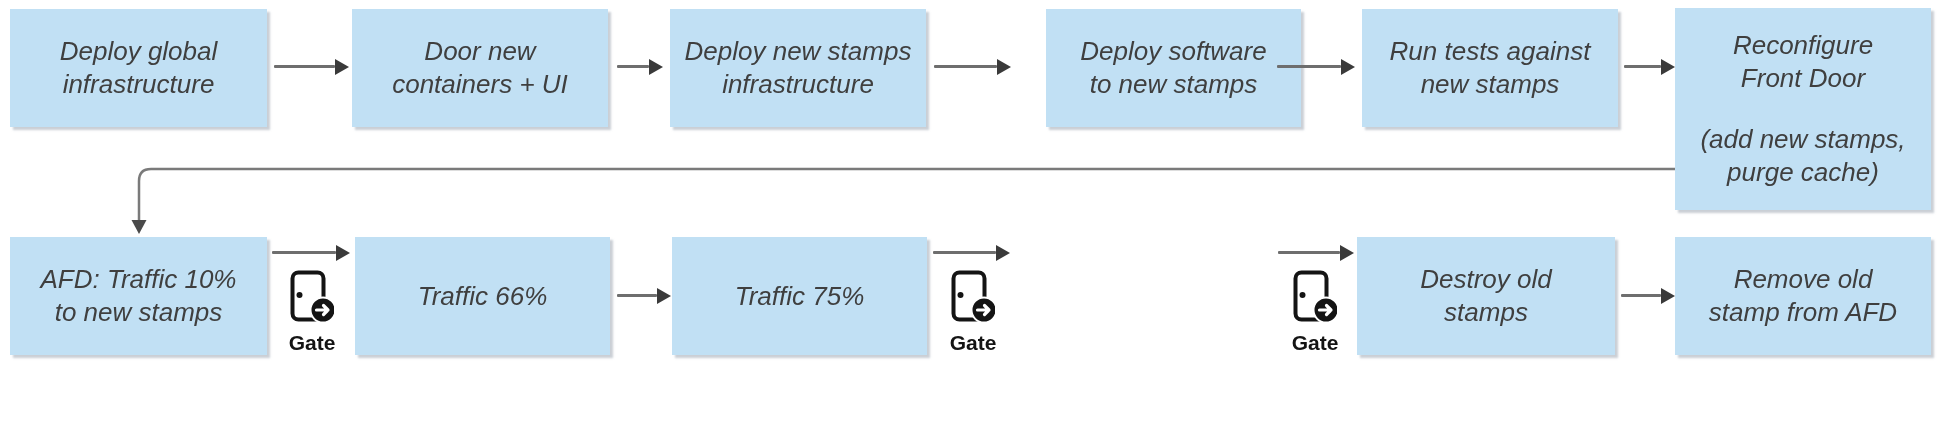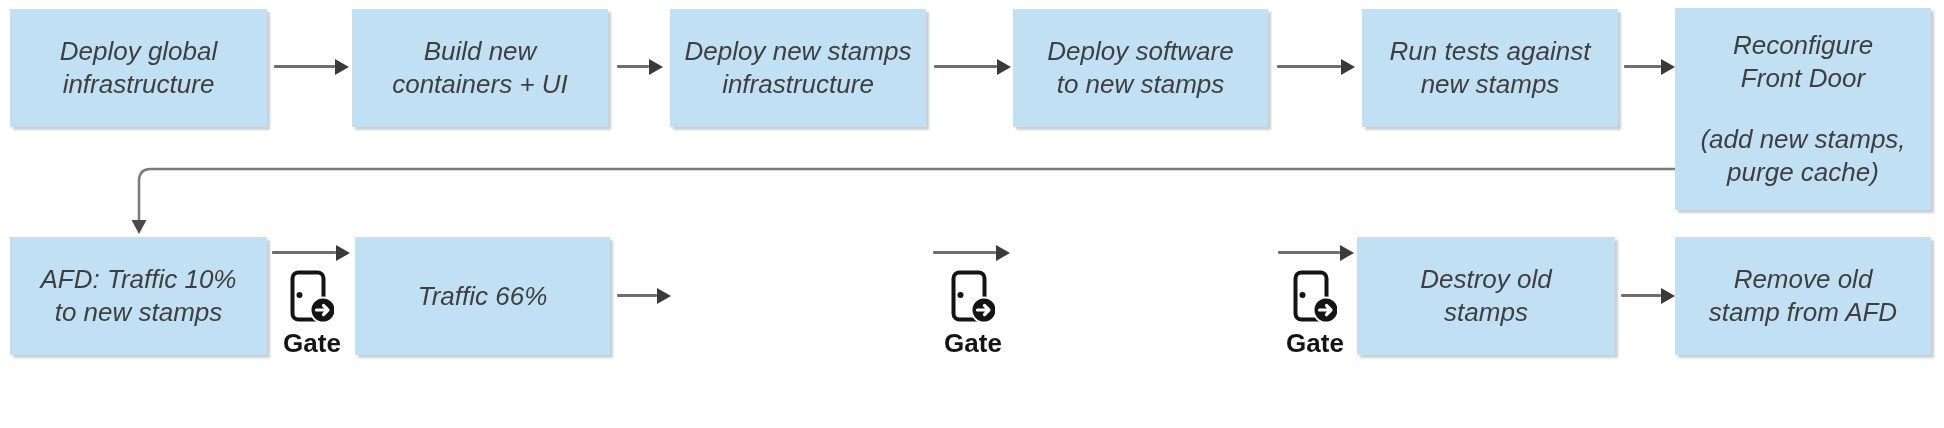--- a/index.html
+++ b/index.html
@@ -30,47 +30,47 @@
     content:"";position:absolute;left:100%;top:50%;margin-top:-8px;
     border-left:14px solid #3A3A3A;
     border-top:8px solid transparent;border-bottom:8px solid transparent;
   }
   .gate{
     position:absolute;top:270px;width:64px;
     display:flex;flex-direction:column;align-items:center;
   }
   .gate-label{
     margin-top:2px;
-    font-size:26px;font-weight:bold;color:#141414;line-height:26px;
+    font-size:21px;font-weight:bold;color:#141414;line-height:26px;
   }
   .connector-svg{position:absolute;left:0;top:0;pointer-events:none;}
 </style>
 </head>
 <body>
 
 <div id="canvas">
 
   <svg class="connector-svg" width="1944" height="428" viewBox="0 0 1944 428">
     <path d="M1675 169 H151 Q139 169 139 181 V221" fill="none" stroke="#7A7A7A" stroke-width="2.5"></path>
     <polygon points="131.5,220 146.5,220 139,234" fill="#4A4A4A"></polygon>
   </svg>
 
   <div class="box" style="left:10px;top:9px;width:257px;height:118px">
     <div class="txt">Deploy global
 infrastructure</div>
   </div>
   <div class="box" style="left:352px;top:9px;width:256px;height:118px">
-    <div class="txt">Build new
+    <div class="txt">Door new
 containers + UI</div>
   </div>
   <div class="box" style="left:670px;top:9px;width:256px;height:118px">
     <div class="txt">Deploy new stamps
 infrastructure</div>
   </div>
-  <div class="box" style="left:1013px;top:9px;width:255px;height:118px">
+  <div class="box" style="left:1046px;top:9px;width:255px;height:118px">
     <div class="txt">Deploy software
 to new stamps</div>
   </div>
   <div class="box" style="left:1362px;top:9px;width:256px;height:118px">
     <div class="txt">Run tests against
 new stamps</div>
   </div>
   <div class="box" style="left:1675px;top:8px;width:256px;height:202px">
     <div class="txt">Reconfigure
 Front Door</div>
@@ -83,20 +83,23 @@
   <div class="arrow" style="left:934px;top:65px;width:63px"></div>
   <div class="arrow" style="left:1277px;top:65px;width:64px"></div>
   <div class="arrow" style="left:1624px;top:65px;width:37px"></div>
 
   <div class="box" style="left:10px;top:237px;width:257px;height:118px">
     <div class="txt">AFD: Traffic 10%
 to new stamps</div>
   </div>
   <div class="box" style="left:355px;top:237px;width:255px;height:118px">
     <div class="txt">Traffic 66%</div>
+  </div>
+  <div class="box" style="left:672px;top:237px;width:255px;height:118px">
+    <div class="txt">Traffic 75%</div>
   </div>
   <div class="box" style="left:1675px;top:237px;width:256px;height:118px">
     <div class="txt">Remove old
 stamp from AFD</div>
   </div>
   <div class="box" style="left:1357px;top:237px;width:258px;height:118px">
     <div class="txt">Destroy old
 stamps</div>
   </div>
 

